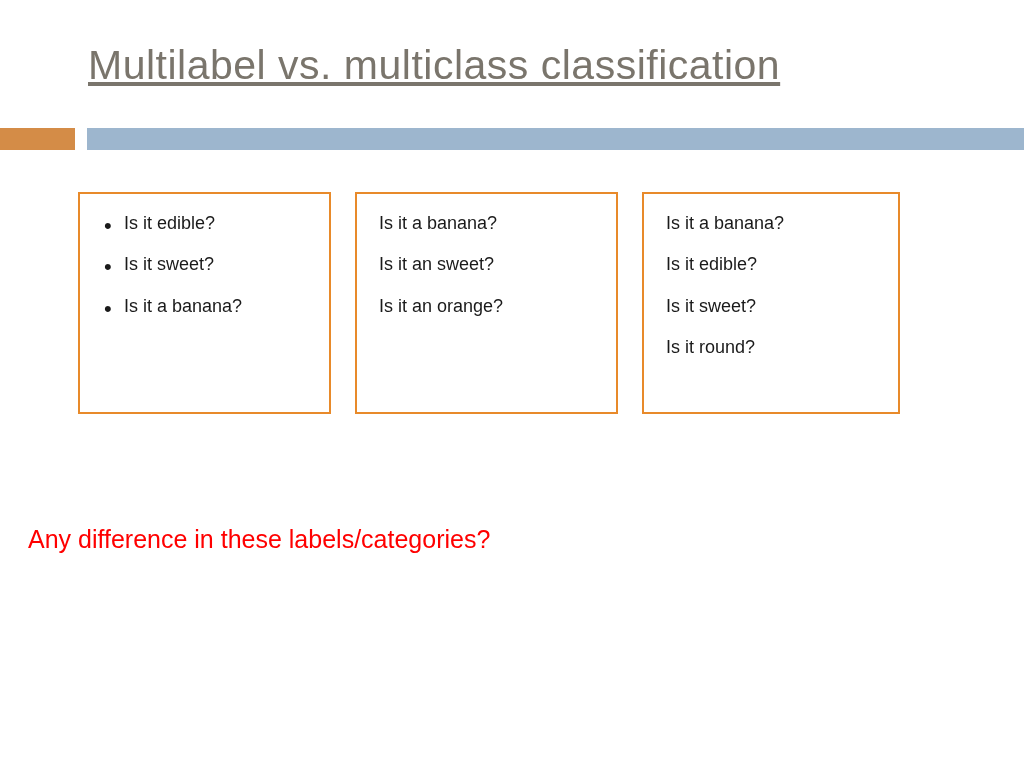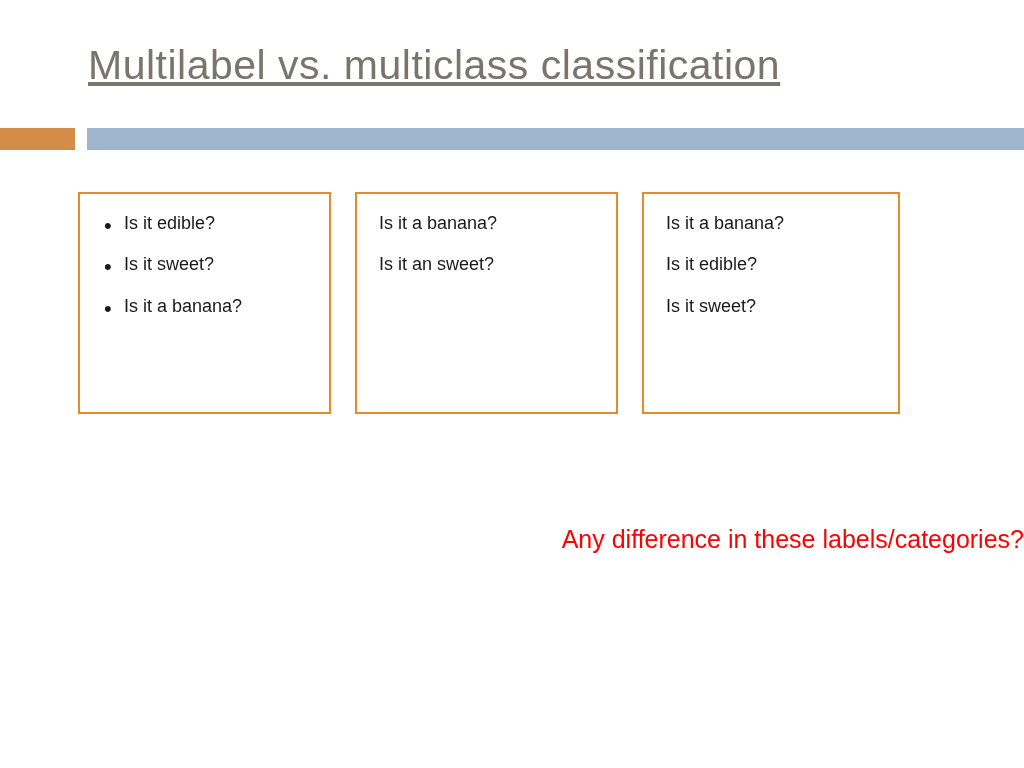--- a/index.html
+++ b/index.html
@@ -77,23 +77,24 @@
       position: absolute;
       left: 2px;
       top: 0;
       font-size: 22px;
     }
     .question {
       position: absolute;
       top: 525px;
       left: 0;
       width: 1024px;
-      text-align: right;
+      text-align: left;
       font-size: 25px;
       color: #ff0000;
+      padding-left: 28px;
     }
   </style>
 </head>
 <body>
 
 <h1 class="title">Multilabel vs. multiclass classification</h1>
 
 <div class="band">
   <div class="band-left"></div>
   <div class="band-gap"></div>
@@ -105,24 +106,26 @@
     <ul>
       <li>Is it edible?</li>
       <li>Is it sweet?</li>
       <li>Is it a banana?</li>
     </ul>
   </div>
   <div class="box box-1">
     <ul>
       <li>Is it a banana?</li>
       <li>Is it an sweet?</li>
+      <li>Is it an orange?</li>
     </ul>
   </div>
   <div class="box box-2">
     <ul>
       <li>Is it a banana?</li>
       <li>Is it edible?</li>
       <li>Is it sweet?</li>
+      <li>Is it round?</li>
     </ul>
   </div>
 </div>
 
 <div class="question">Any difference in these labels/categories?</div>
 
 </body></html>

